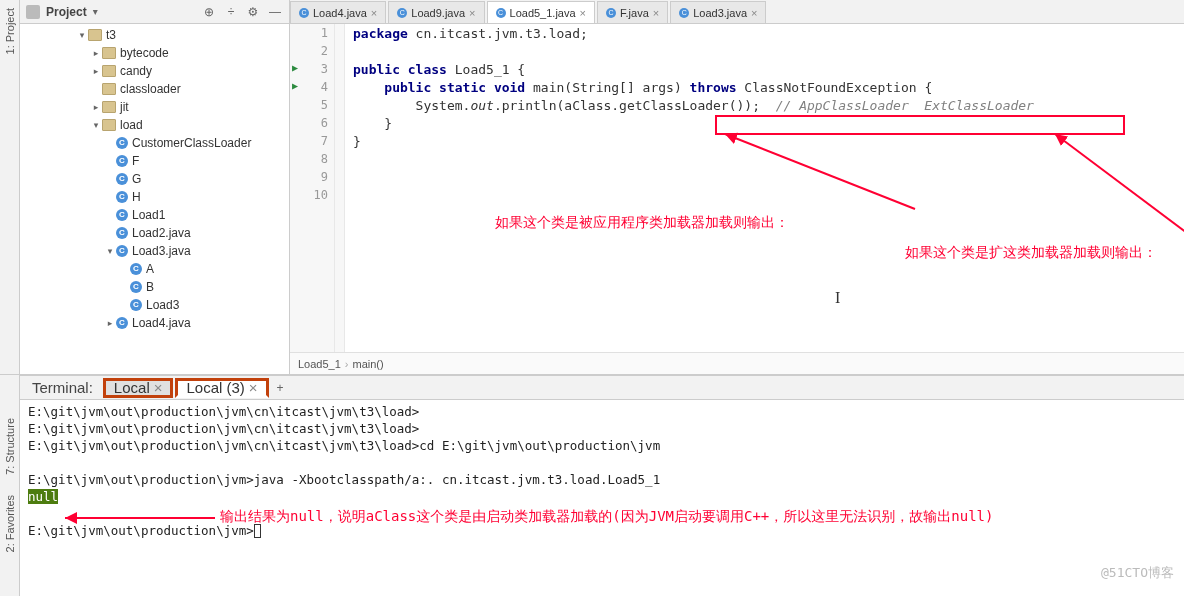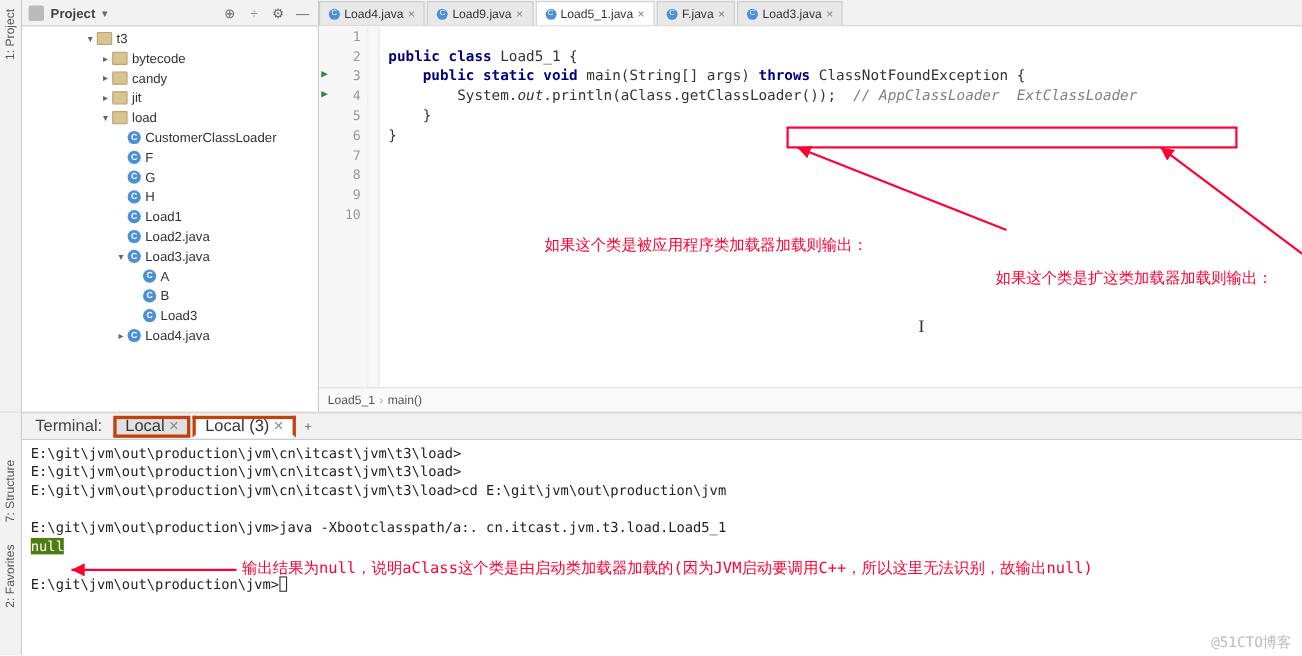--- a/index.html
+++ b/index.html
@@ -48,21 +48,21 @@
 .term-tab { height: 20px; padding: 0 8px; display: flex; align-items: center; font-size: 15px; gap: 4px; }
 .term-tab.label { font-weight: normal; color: #444; }
 .term-tab.inner { background: #e0e0e0; border: 3px solid #c2410c; }
 .term-tab.active { background: #fff; border-bottom-color: #fff; }
 .term-tab .close { color: #888; cursor: pointer; }
 .term-add { padding: 0 6px; color: #666; cursor: pointer; }
 .term-body { flex: 1; font-family: Consolas, monospace; font-size: 12.5px; padding: 4px 8px; color: #222; position: relative; overflow: hidden; }
 .term-body .tl { height: 17px; white-space: pre; }
 .term-sel { background: #4d7c0f; color: #fff; }
 .term-cursor { display: inline-block; width: 7px; height: 14px; border: 1px solid #333; vertical-align: text-bottom; }
-.watermark { position: absolute; right: 10px; bottom: 3px; color: #bbb; font-size: 13px; }
+.watermark { position: absolute; right: 10px; bottom: 14px; color: #bbb; font-size: 13px; }
 .left-strips { position: absolute; left: 0; top: 375px; bottom: 0; width: 20px; background: #f2f2f2; border-right: 1px solid #ccc; display: flex; flex-direction: column; justify-content: center; align-items: center; }
 .left-strips .vlabel { writing-mode: vertical-rl; transform: rotate(180deg); font-size: 11px; color: #555; margin: 10px 0; }
 .term-wrap { margin-left: 20px; height: 100%; display: flex; flex-direction: column; }
 svg.arrow { position: absolute; pointer-events: none; }
 </style>
 </head>
 <body>
 
 <div class="container">
   <div class="top">
@@ -88,20 +88,25 @@
           </div>
           <div class="tree-row" style="padding-left: 70px;">
             <span class="tw">▸</span>
             <span class="folder-ico"></span>
             <span>bytecode</span>
           </div>
           <div class="tree-row" style="padding-left: 70px;">
             <span class="tw">▸</span>
             <span class="folder-ico"></span>
             <span>candy</span>
+          </div>
+          <div class="tree-row" style="padding-left: 70px;">
+            <span class="tw"></span>
+            <span class="folder-ico"></span>
+            <span>classloader</span>
           </div>
           <div class="tree-row" style="padding-left: 70px;">
             <span class="tw">▸</span>
             <span class="folder-ico"></span>
             <span>jit</span>
           </div>
           <div class="tree-row" style="padding-left: 70px;">
             <span class="tw">▾</span>
             <span class="folder-ico"></span>
             <span>load</span>
@@ -214,20 +219,21 @@
                 </marker>
               </defs>
               <line x1="220" y1="80" x2="30" y2="5" stroke="#f03" stroke-width="2" marker-end="url(#ah1)"></line>
             </svg>
           <span class="red-text" style="left:150px; top:190px;">如果这个类是被应用程序类加载器加载则输出：</span>
           <svg class="arrow" style="left:680px; top:105px; width:200px; height:120px;">
               <line x1="170" y1="110" x2="30" y2="5" stroke="#f03" stroke-width="2" marker-end="url(#ah1)"></line>
             </svg>
           <span class="red-text" style="left:560px; top:220px;">如果这个类是扩这类加载器加载则输出：</span>
           <span style="position:absolute; left:490px; top:265px; font-family:serif; font-size:16px; color:#333;">I</span>
+        <div class="line"><span class="kw">package</span> cn.itcast.jvm.t3.load;</div>
             <div class="line"></div>
             <div class="line"><span class="kw">public class</span> Load5_1 {</div>
             <div class="line">    <span class="kw">public static void</span> main(String[] args) <span class="kw">throws</span> ClassNotFoundException {</div>
             <div class="line">        System.<span class="fn">out</span>.println(aClass.getClassLoader());  <span class="cmt">// AppClassLoader  ExtClassLoader</span></div>
             <div class="line">    }</div>
             <div class="line">}</div>
             <div class="line"></div>
             <div class="line"></div>
           </div>
       </div>

